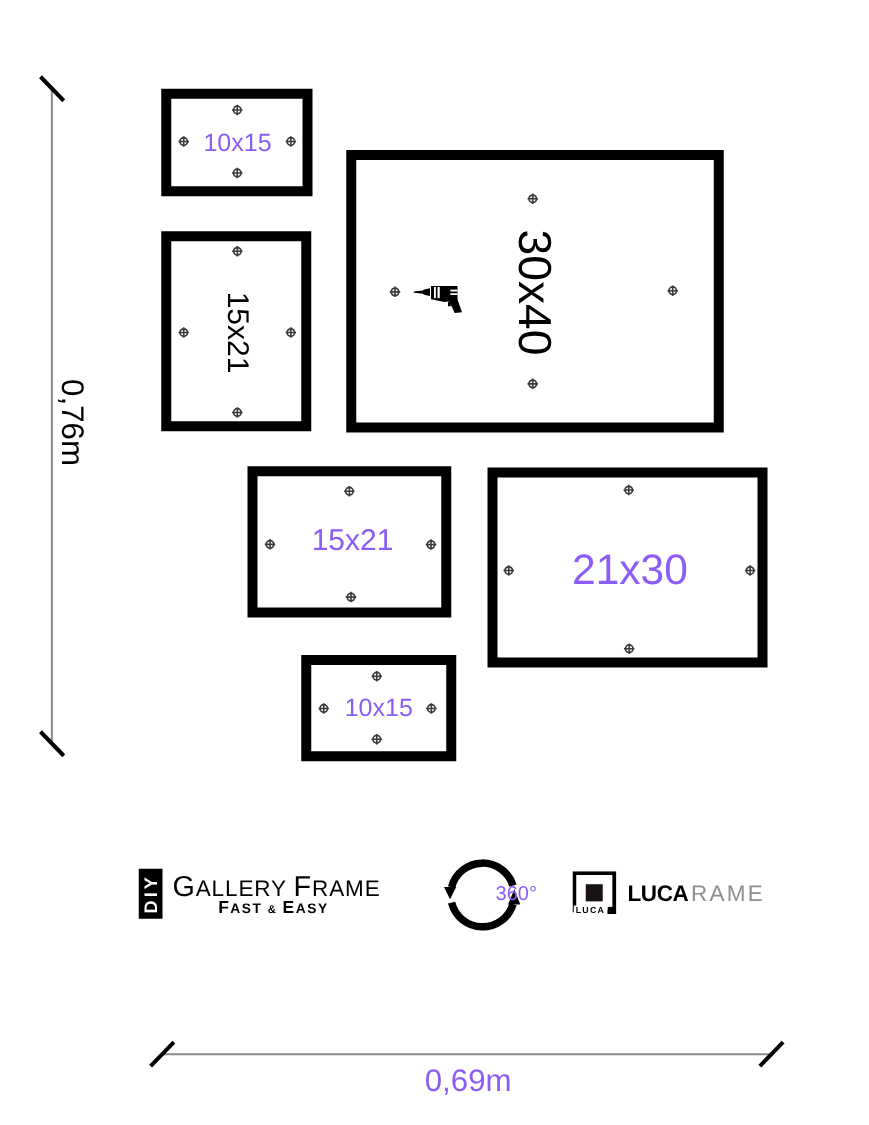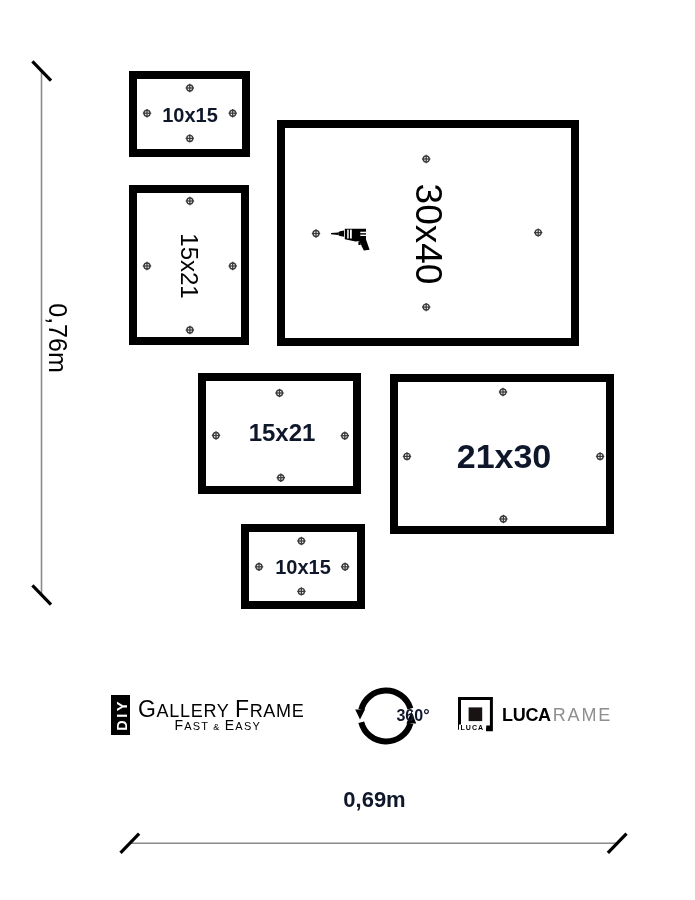--- a/index.html
+++ b/index.html
@@ -1,18 +1,18 @@
 <!DOCTYPE html>
 <html><head>
 <meta charset="utf-8">
 <style>
   html,body{margin:0;padding:0;}
   .page{position:relative;width:695px;height:900px;background:#fff;font-family:"Liberation Sans",sans-serif;overflow:hidden;}
   .frame{position:absolute;border:8px solid #000;background:#fff;box-sizing:border-box;}
-  .ft{position:absolute;color:#0f172a;white-space:nowrap;transform:translate(-50%,-50%);line-height:1;font-weight:bold;}
+  .ft{position:absolute;color:#8b5cf6;white-space:nowrap;transform:translate(-50%,-50%);line-height:1;}
   .ftr{position:absolute;color:#000;white-space:nowrap;transform:translate(-50%,-50%) rotate(90deg);line-height:1;}
 </style>
 </head>
 <body>
 <div class="page">
 
 <div class="frame" style="left:129px;top:71px;width:121px;height:86px;"></div>
 
 <div class="ft" style="left:190px;top:114.5px;font-size:20px;">10x15</div>
 
@@ -193,28 +193,28 @@
 </svg>
 
 <div class="ftr" style="left:56.5px;top:338px;font-size:25px;">0,76m</div>
 
 <svg style="position:absolute;left:0;top:790px;" width="695" height="110" viewBox="0 0 695 110">
   <line x1="130" y1="53.3" x2="617" y2="53.3" stroke="#8a8a8a" stroke-width="1.6"></line>
   <line x1="120.5" y1="62.9" x2="139.1" y2="43.7" stroke="#000" stroke-width="3.2"></line>
   <line x1="607.9" y1="62.9" x2="626.5" y2="43.7" stroke="#000" stroke-width="3.2"></line>
 </svg>
 
-<div class="ft" style="left:374.5px;top:800px;font-size:22px;">0,69m</div>
+<div class="ft" style="left:374.5px;top:865px;font-size:25px;">0,69m</div>
 
 <div style="position:absolute;left:111px;top:695px;width:19px;height:40px;background:#000;"></div>
 <div class="ft" style="left:120.5px;top:715px;transform:translate(-50%,-50%) rotate(-90deg);color:#fff;font-size:14.5px;font-weight:bold;letter-spacing:2.5px;margin-left:1px;">DIY</div>
 
 <div style="position:absolute;left:138px;top:698px;font-weight:normal;color:#000;letter-spacing:0.7px;line-height:1;font-size:18px;white-space:nowrap;"><span style="font-size:23px;">G</span>ALLERY <span style="font-size:23px;">F</span>RAME</div>
 
-<div style="position:absolute;left:174.5px;top:717.5px;font-weight:normal;color:#000;letter-spacing:1.2px;line-height:1;font-size:11px;white-space:nowrap;"><span style="font-size:14px;">F</span>AST <span style="font-size:9px;">&amp;</span> <span style="font-size:14px;">E</span>ASY</div>
+<div style="position:absolute;left:174.5px;top:717.5px;font-weight:bold;color:#000;letter-spacing:1.2px;line-height:1;font-size:11px;white-space:nowrap;"><span style="font-size:14px;">F</span>AST <span style="font-size:9px;">&amp;</span> <span style="font-size:14px;">E</span>ASY</div>
 
 <svg style="position:absolute;left:352px;top:682px;" width="68" height="68" viewBox="-4 -4 68 68">
   <path d="M 54.39 22.54 A 25.5 25.5 0 0 0 5.27 23.79" fill="none" stroke="#000" stroke-width="6"></path>
   <path d="M 5.26 36.17 A 25.5 25.5 0 0 0 54.43 37.29" fill="none" stroke="#000" stroke-width="6"></path>
   <polygon points="55.5,25.4 50.4,37.5 60.2,37.5" fill="#000"></polygon>
   <polygon points="4,33.4 -0.8,23.6 9,23.6" fill="#000"></polygon>
 </svg>
 
 <div class="ft" style="left:388px;top:715.5px;font-size:16px;margin-left:25px;">360°</div>
 

